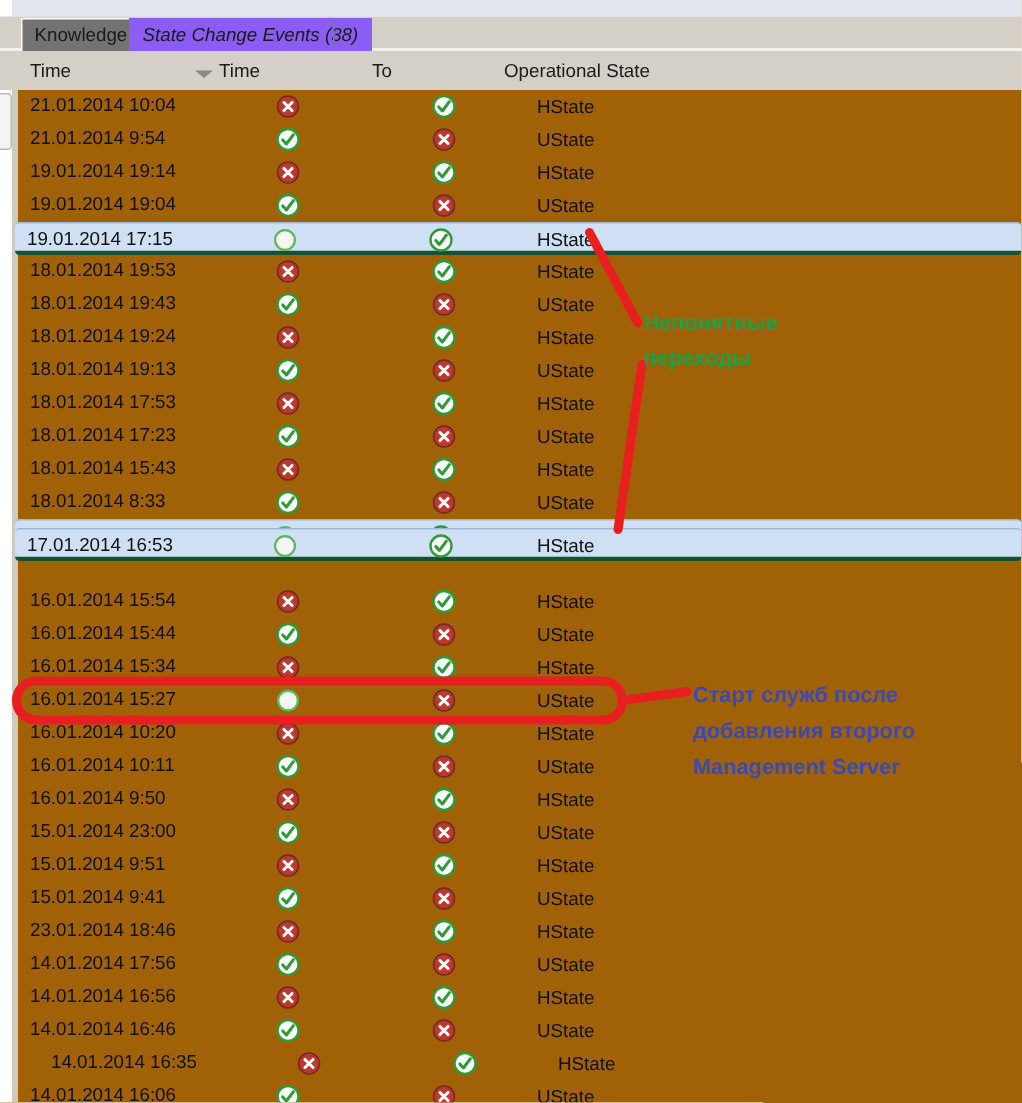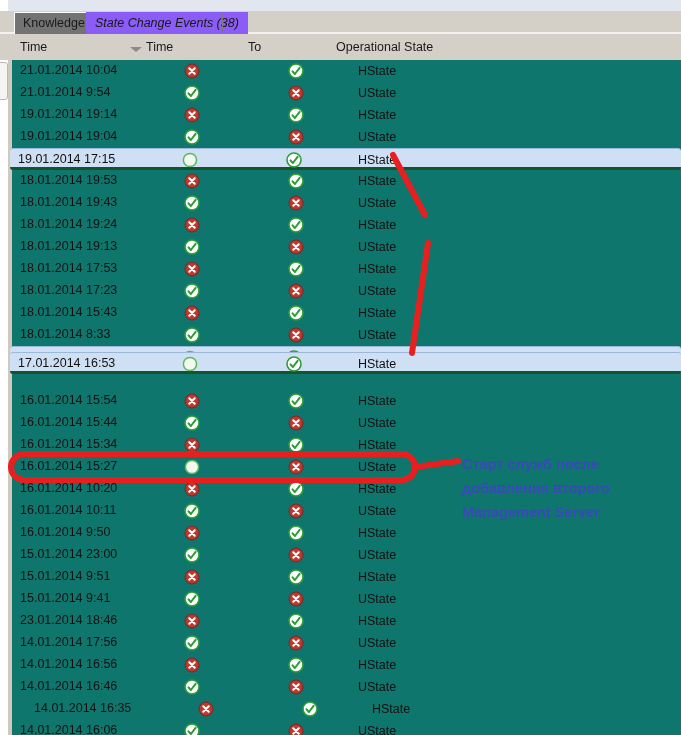--- a/index.html
+++ b/index.html
@@ -88,21 +88,21 @@
     border-left: 6px solid transparent;
     border-right: 6px solid transparent;
     border-top: 5px solid #8b8b84;
   }
 
   
   .grid {
     position: absolute;
     left: 0; top: 60px;
     width: 681px; height: 675px;
-    background: #0f766e;
+    background: #a16207;
     overflow: hidden;
   }
   .gutter {
     position: absolute; left: 8px; top: 0;
     width: 4px; height: 675px;
     background: #cfcabd;
   }
   .gutter-white {
     position: absolute; left: 0; top: 0;
     width: 8px; height: 675px;
@@ -621,17 +621,19 @@
 
     <line x1="425" y1="215" x2="393" y2="155" stroke="#e81f1f" stroke-width="6" stroke-linecap="round"></line>
 
     <line x1="428" y1="243" x2="412" y2="353" stroke="#e81f1f" stroke-width="6" stroke-linecap="round"></line>
 
     <rect x="11" y="454" width="404" height="26" rx="13" ry="13" fill="none" stroke="#e81f1f" stroke-width="6"></rect>
 
     <line x1="415" y1="467" x2="458" y2="461" stroke="#e81f1f" stroke-width="6" stroke-linecap="round"></line>
   </svg>
 
+  <div class="anno-text anno-green">Непонятные
+переходы</div>
   <div class="anno-text anno-blue">Старт служб после
 добавления второго
 Management Server</div>
 
 </div>
 
 </body></html>

